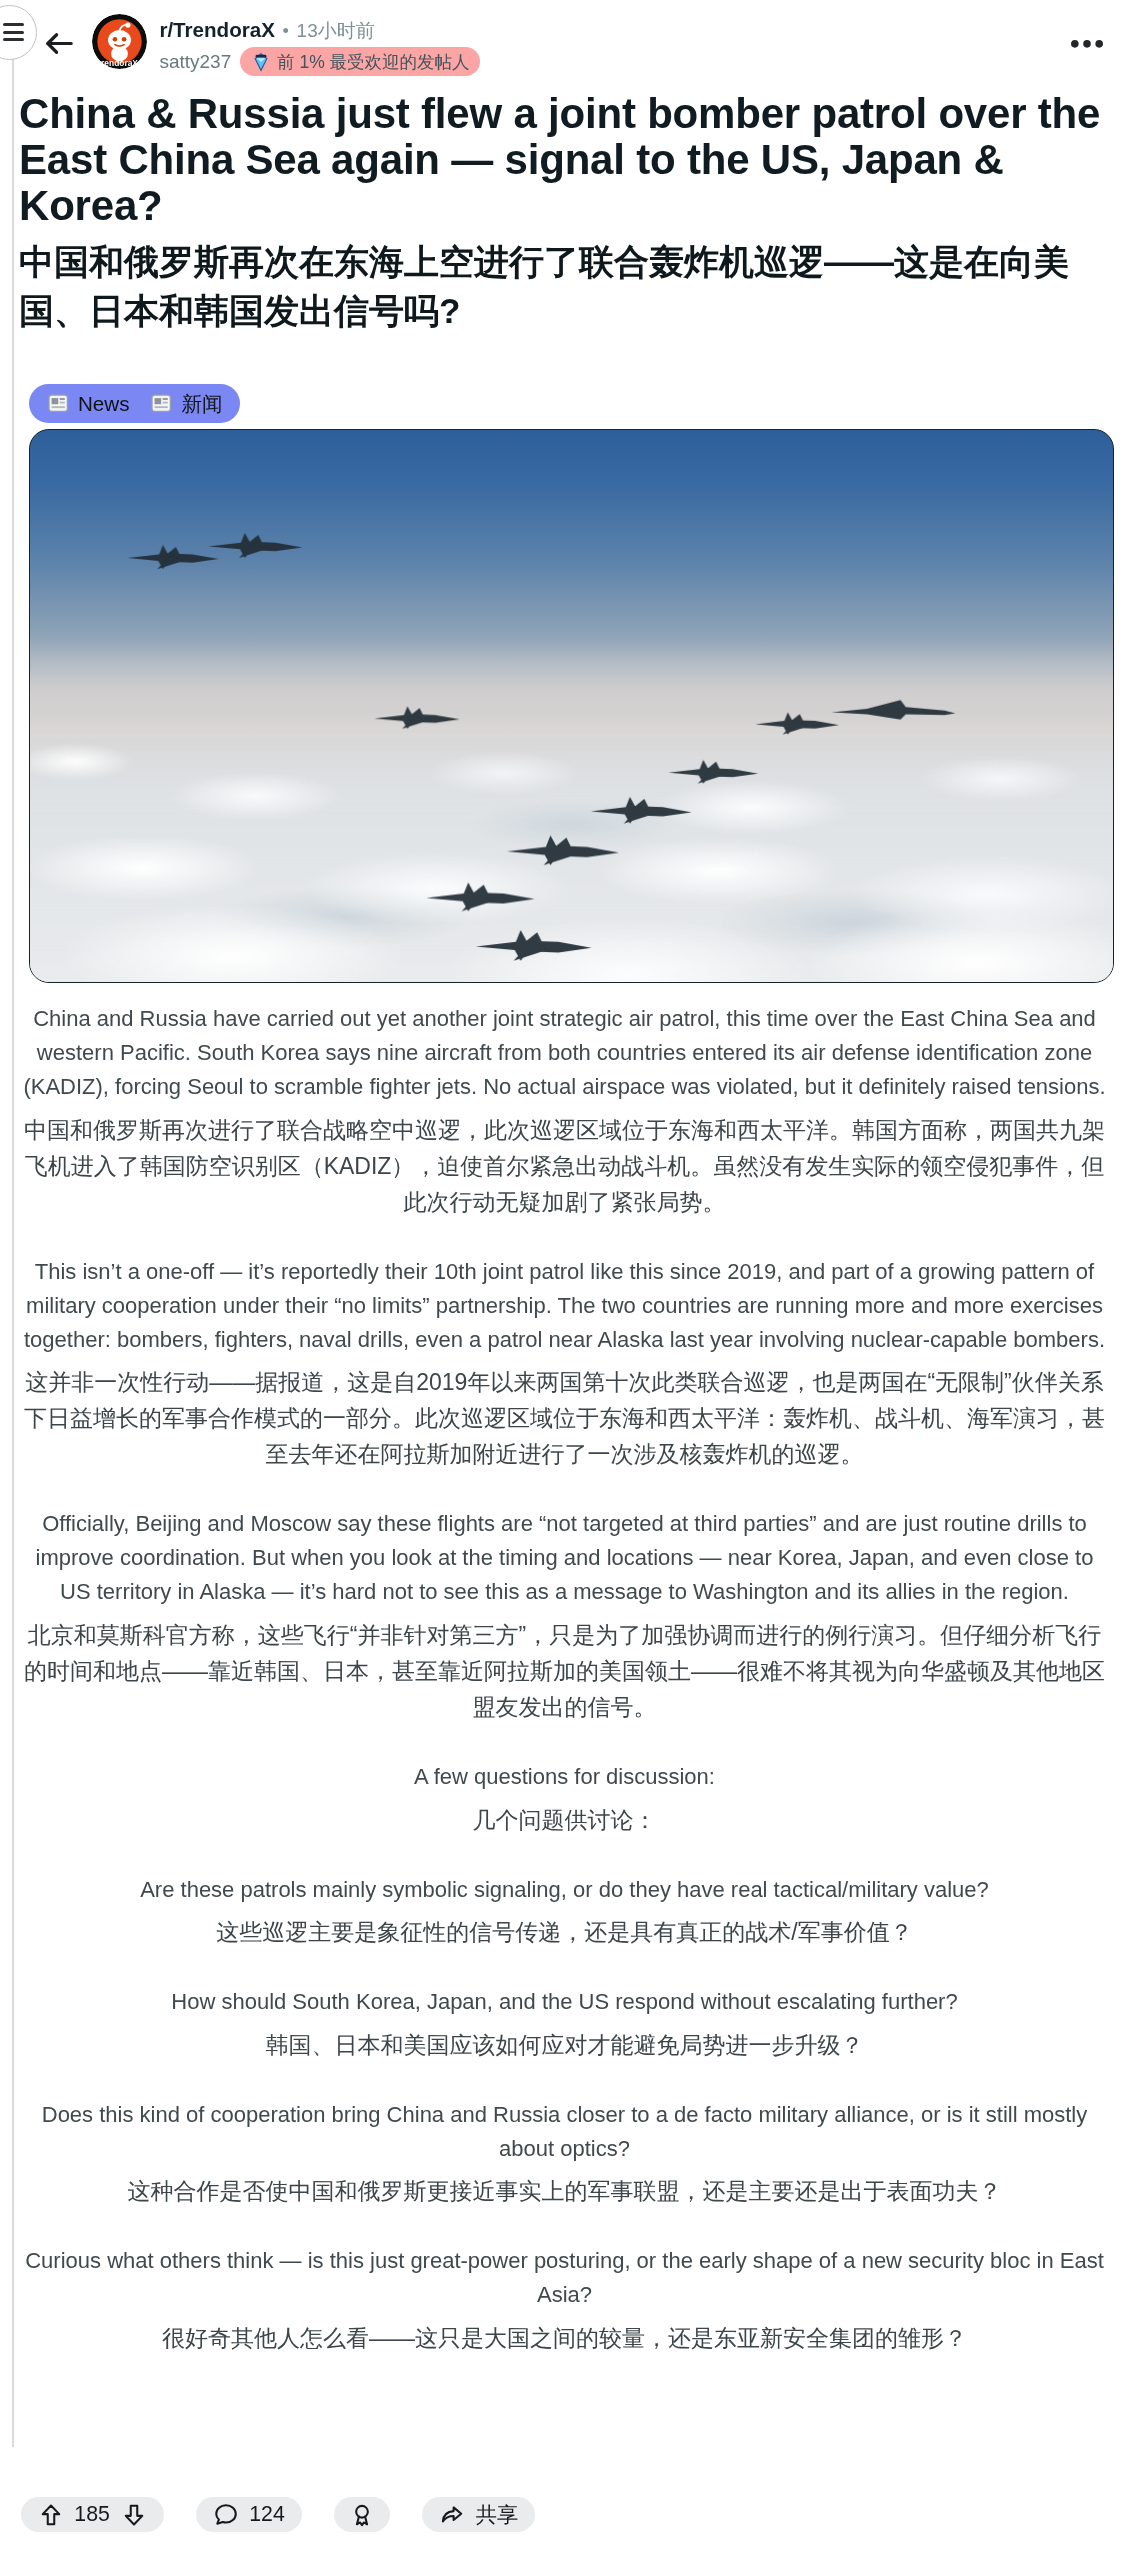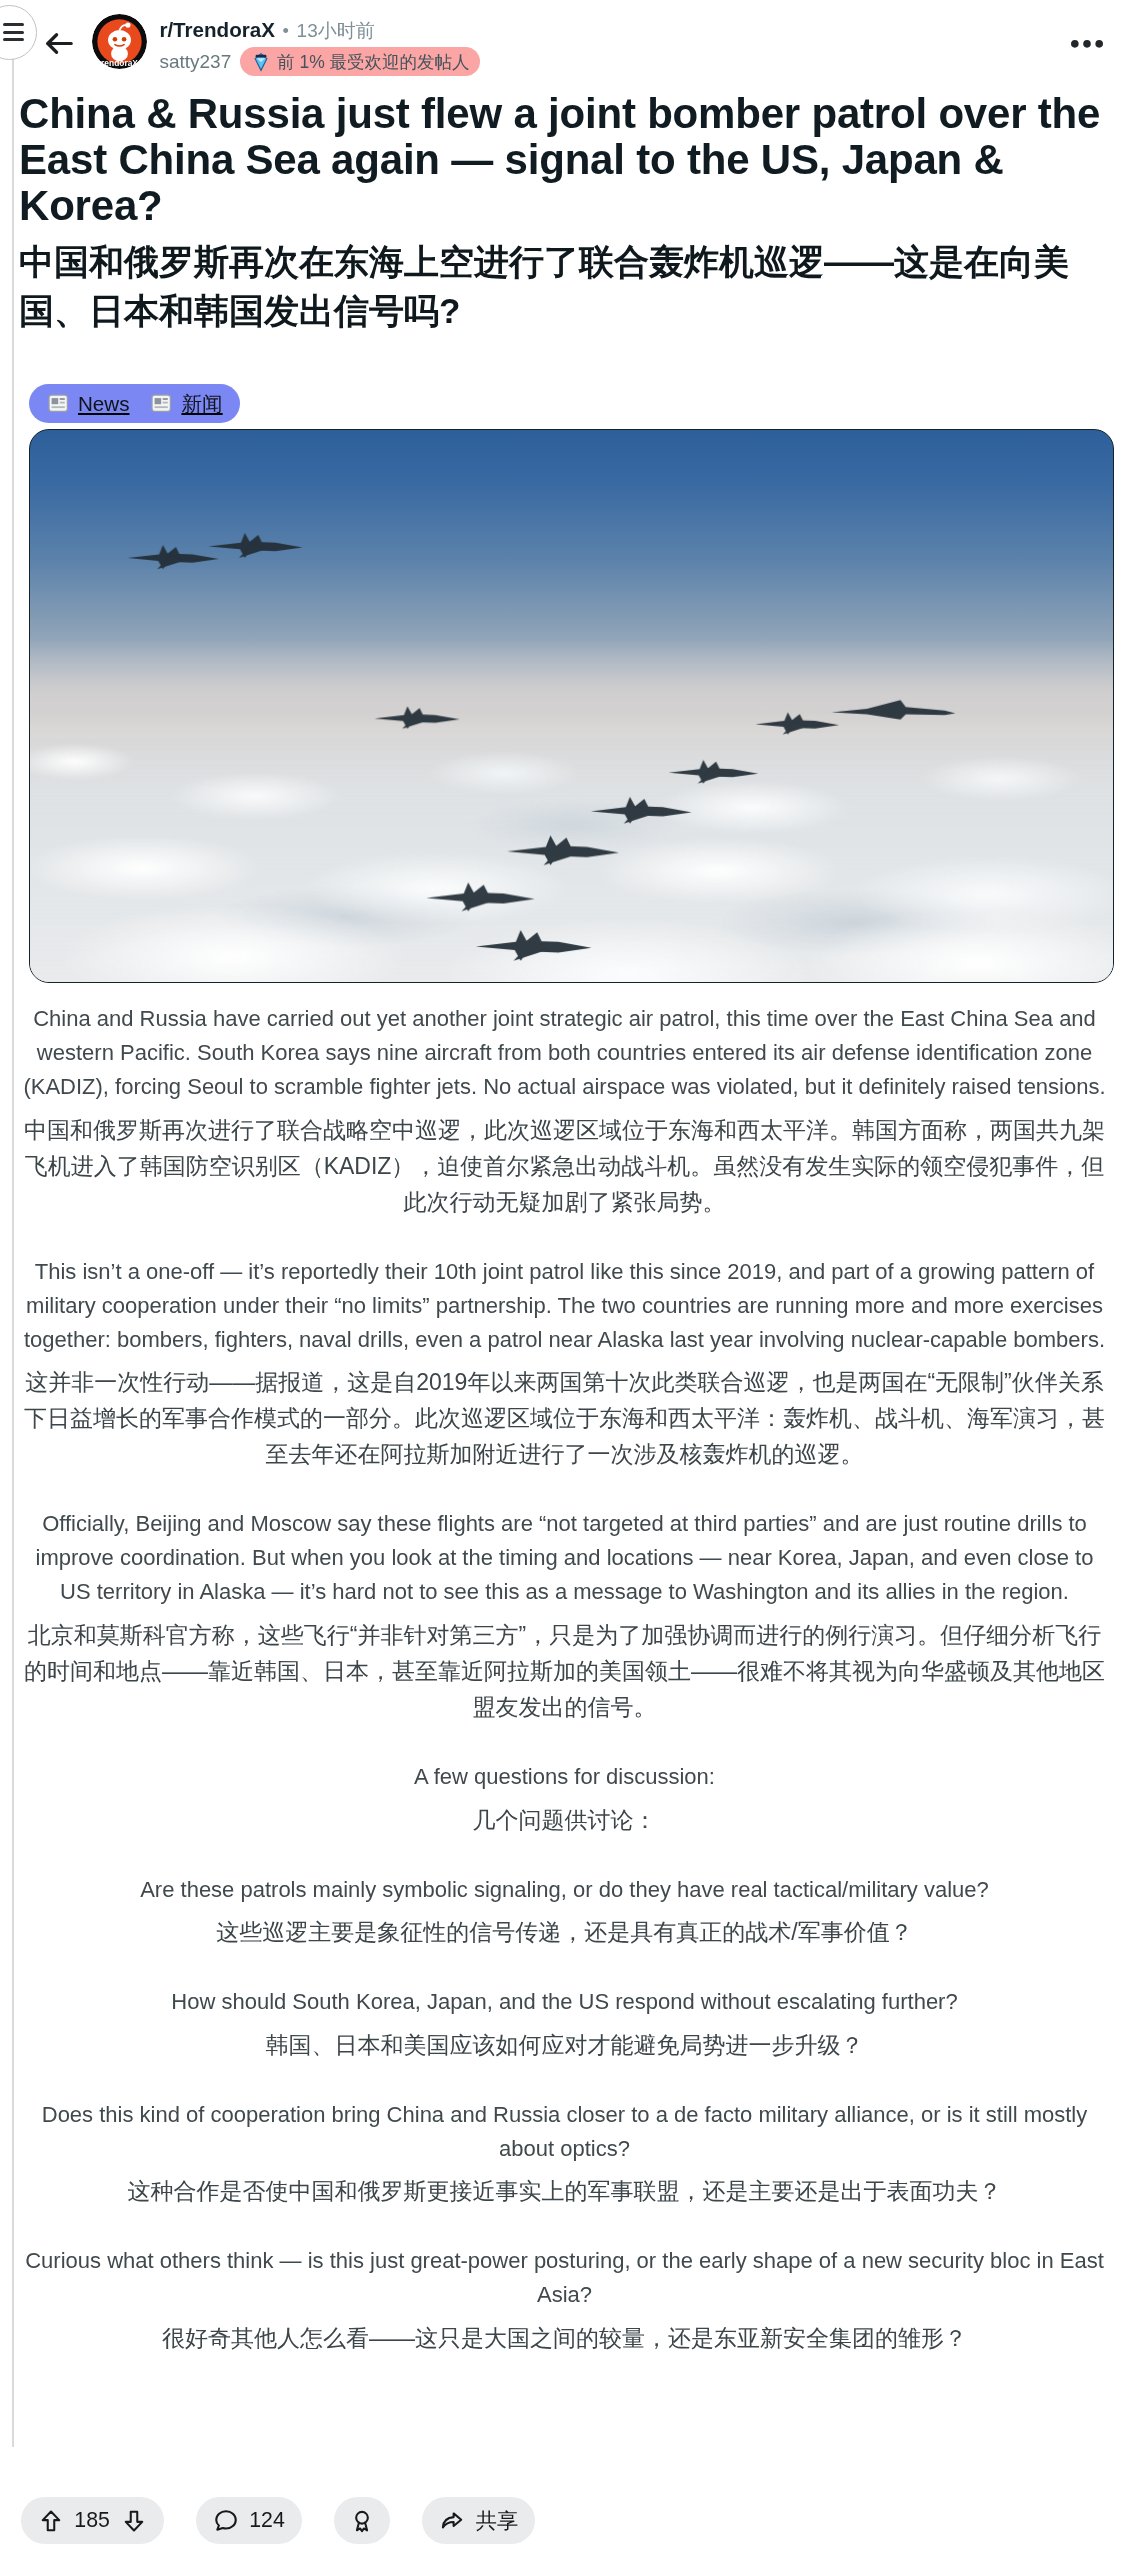--- a/index.html
+++ b/index.html
@@ -28,21 +28,21 @@
   .badge{display:inline-flex;align-items:center;gap:6.1px;background:#fca5a5;border-radius:14.5px;height:29px;padding:0 10.7px;font-size:17.5px;color:#44545c;}
   .more-btn{margin-left:auto;margin-right:4.6px;margin-top:20px;border:none;background:transparent;cursor:pointer;padding:3px;}
   .title-en{
     margin:15.2px 23px 0 19px;font-size:42px;line-height:46px;font-weight:600;color:#101c22;letter-spacing:-0.2px;
   }
   .title-zh{
     margin:7.6px 23px 0 19px;font-size:35px;line-height:49px;font-weight:700;color:#0e181d;
   }
   .flair{
     margin:49px 0 0 29px;display:inline-flex;align-items:center;gap:20px;
-    background:#7b87f3;border-radius:20px;height:39px;padding:0 17px;cursor:pointer;text-decoration:underline;
+    background:#7b87f3;border-radius:20px;height:39px;padding:0 17px;cursor:pointer;
   }
   .flair-item{display:inline-flex;align-items:center;gap:7.6px;font-size:20.6px;color:#101318;}
   .hero{
     margin:6.1px 19px 0 29px;width:1085px;height:554px;border:1.5px solid #13222b;border-radius:20px;
     position:relative;overflow:hidden;box-sizing:border-box;cursor:pointer;
     background:linear-gradient(180deg,#2d5f9a 0%,#3a6aa2 10%,#5d83ab 24%,#8aa0b6 36%,#b6bec6 46%,#d6d3d2 54%,#dcdee0 66%,#e3e6e8 100%);
   }
   .haze{position:absolute;left:0;right:0;top:38%;height:18%;
     background:linear-gradient(180deg,rgba(222,214,210,0) 0%,rgba(224,216,212,.55) 55%,rgba(226,222,220,.2) 100%);}
   .clouds{position:absolute;left:-23px;right:-23px;bottom:-15.2px;height:52%;filter:blur(0.8px);
@@ -67,21 +67,21 @@
   .jets{position:absolute;inset:0;color:#232e36;}
   .post-body{margin:19px 23px 0 19px;}
   .post-body p{margin:0 0 7.6px 0;}
   .post-body p.en{font-size:22px;line-height:34px;color:#40494d;}
   .post-body p.zh{font-size:23px;line-height:36px;color:#3c4549;}
   .pair{margin-bottom:35px;text-align:center;}
   .pair:last-child{margin-bottom:0;}
   .actions{position:absolute;left:20.6px;top:2497px;display:flex;align-items:center;gap:32px;}
   .pill{
     display:inline-flex;align-items:center;gap:10.7px;background:#e9ebed;border:none;border-radius:24.4px;
-    height:47px;padding:0 17px;font-size:21.3px;font-weight:500;color:#17191c;cursor:pointer;
+    height:35px;padding:0 17px;font-size:21.3px;font-weight:500;color:#17191c;cursor:pointer;
     font-family:inherit;
   }
   .pill .vote-btn{border:none;background:transparent;padding:0;display:flex;cursor:pointer;color:#17191c;}
   .icon{display:block;}
   .count{min-width:7.6px;}
 </style>
 </head>
 <body>
 
 

